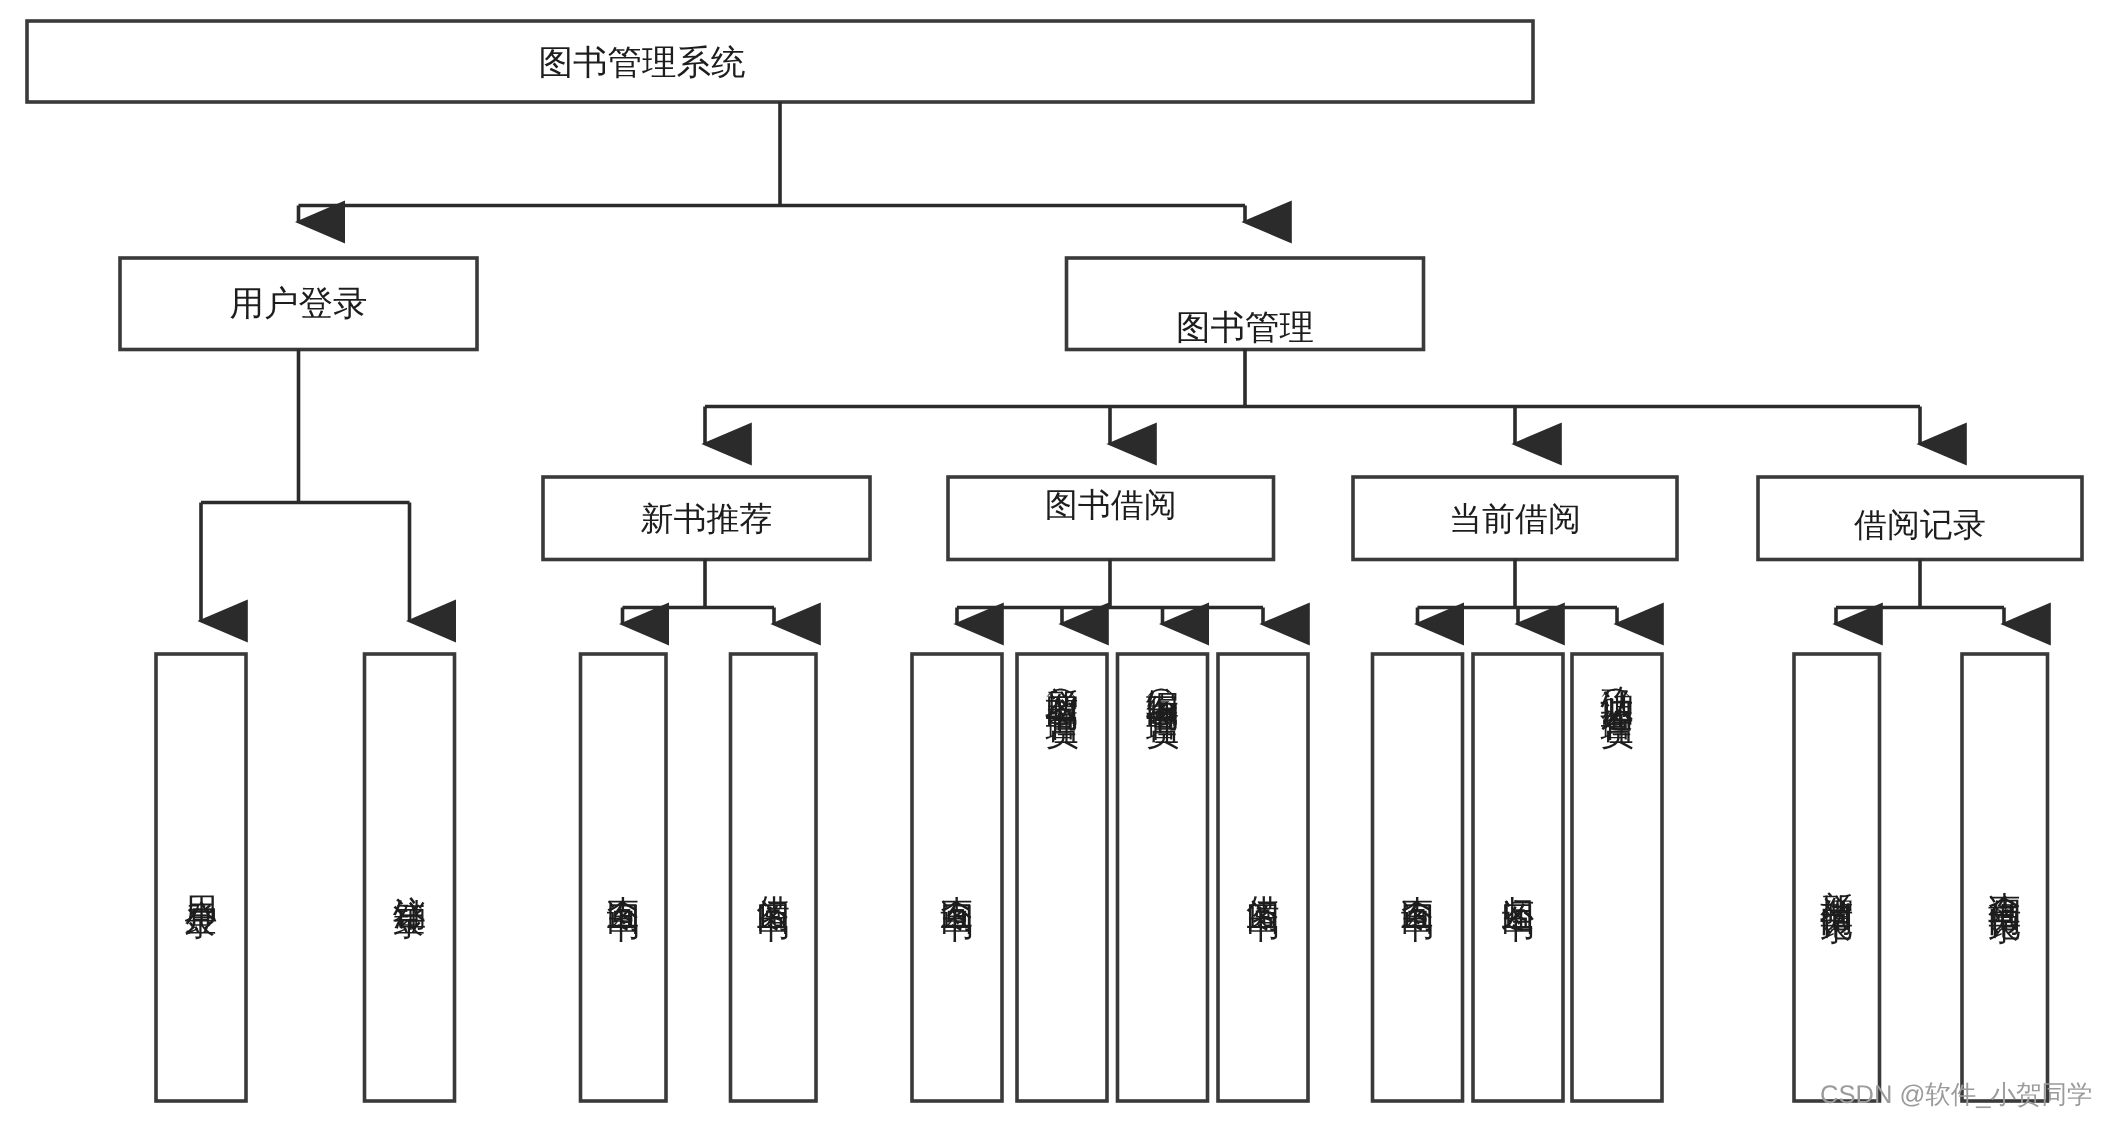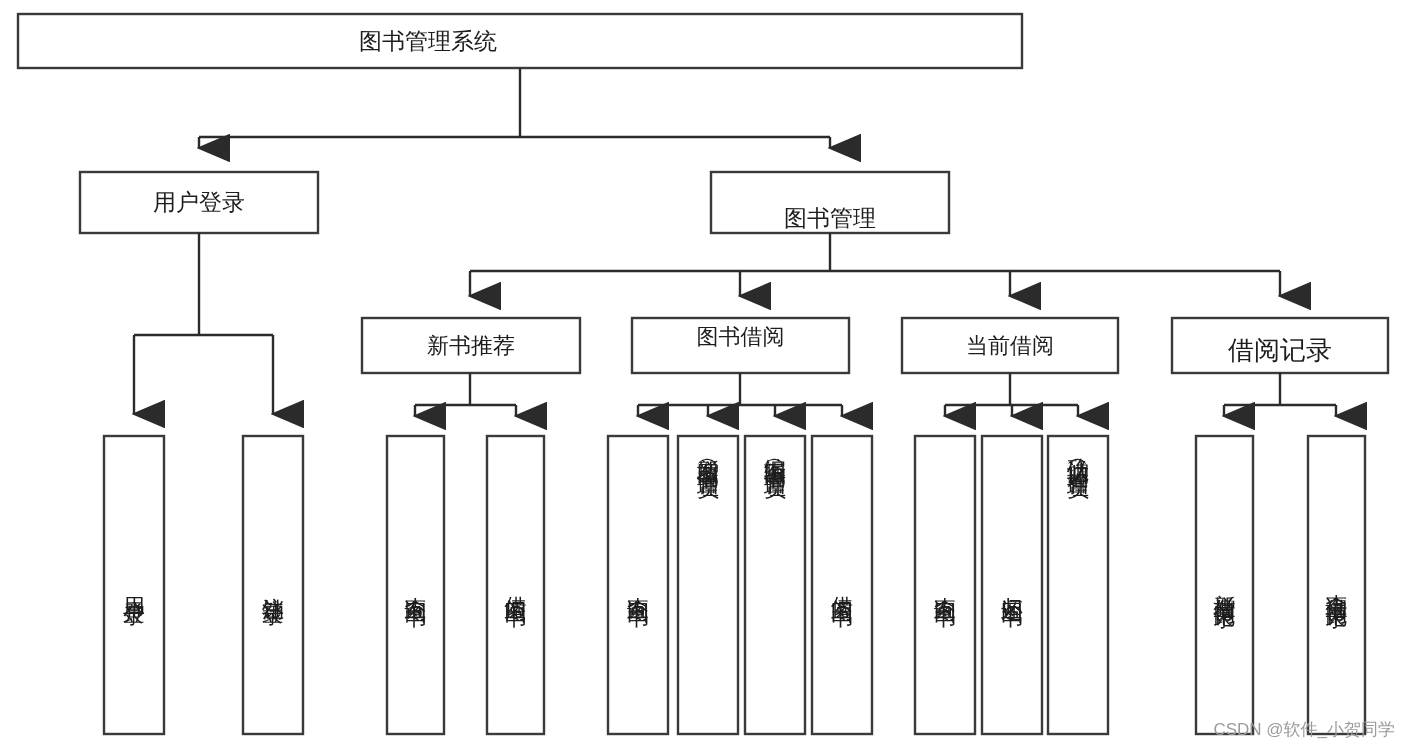--- a/index.html
+++ b/index.html
@@ -167,21 +167,21 @@
 </svg>
 
 <div class="hlabel" style="left:18px; top:14px; width:820px; height:54px; font-size:23px;">图书管理系统</div>
 
 <div class="hlabel" style="left:80px; top:172px; width:238px; height:61px; font-size:23px;">用户登录</div>
 <div class="hlabel" style="left:711px; top:172px; width:238px; height:61px; font-size:23px;margin-top:16px;">图书管理</div>
 
 <div class="hlabel" style="left:362px; top:318px; width:218px; height:55px; font-size:22px;">新书推荐</div>
 <div class="hlabel" style="left:632px; top:318px; width:217px; height:37px; font-size:22px;">图书借阅</div>
 <div class="hlabel" style="left:902px; top:318px; width:216px; height:55px; font-size:22px;border-radius:10px;">当前借阅</div>
-<div class="hlabel" style="left:1172px; top:318px; width:216px; height:64px; font-size:26px;">借阅记录</div>
+<div class="hlabel" style="left:1172px; top:318px; width:216px; height:64px; font-size:22px;">借阅记录</div>
 
 <div class="vlabel-wrap" style="left:104px; top:436px; width:60px; height:298px; align-items:center;">
   <span class="vlabel">用户登录</span>
 </div>
 <div class="vlabel-wrap" style="left:243px; top:436px; width:60px; height:298px; align-items:center;">
   <span class="vlabel">注销登录</span>
 </div>
 
 <div class="vlabel-wrap" style="left:387px; top:436px; width:57px; height:298px; align-items:center;">
   <span class="vlabel">查询图书</span>

